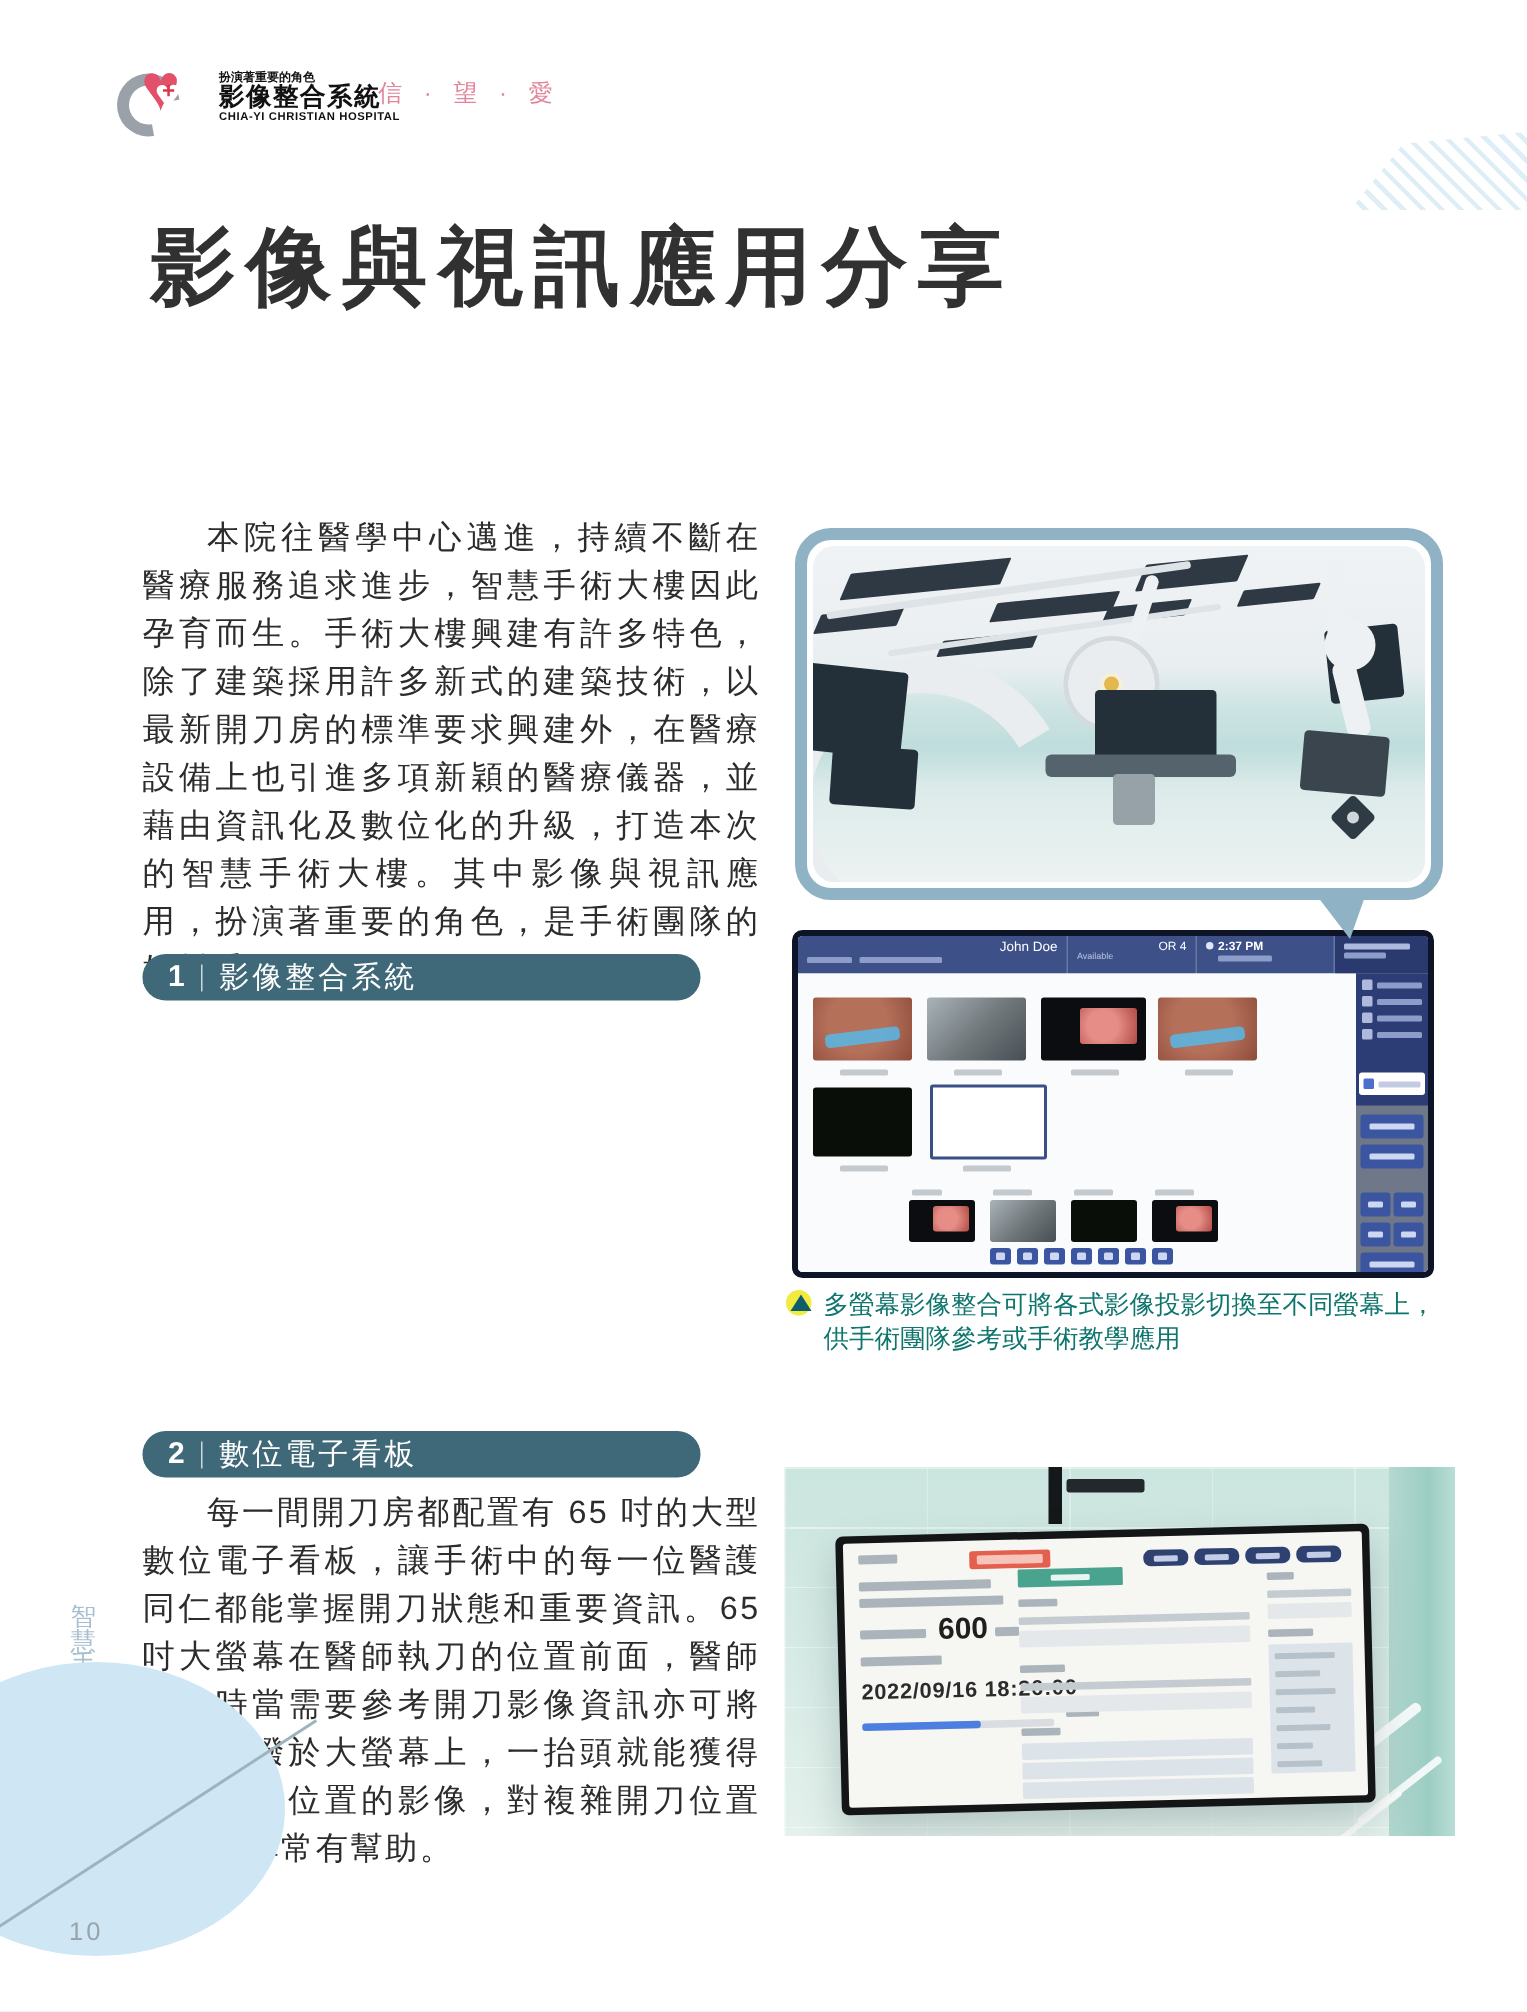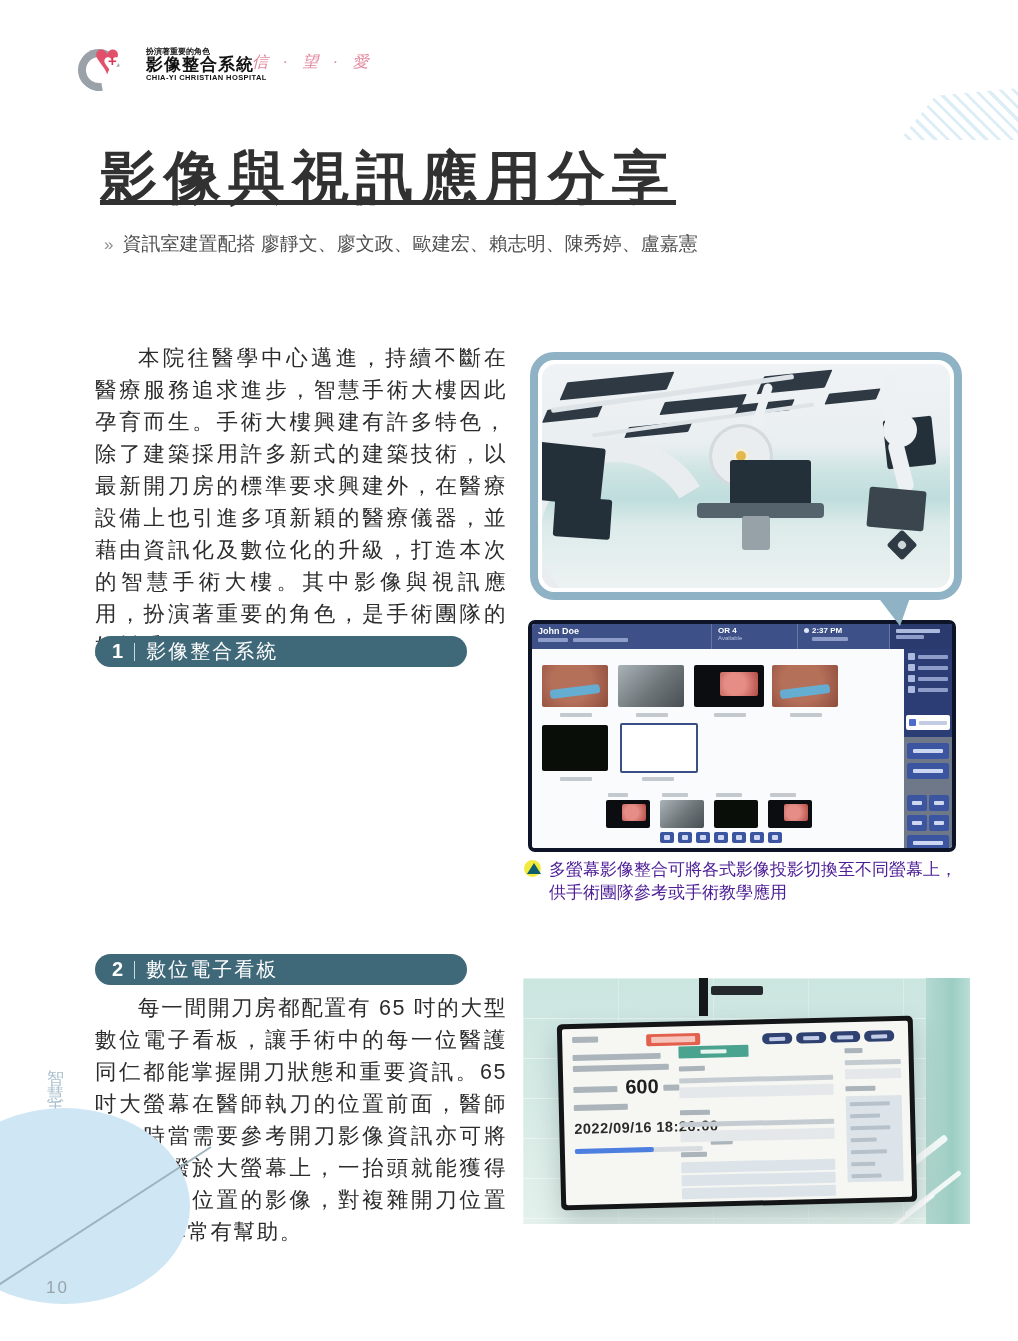--- a/index.html
+++ b/index.html
@@ -12,21 +12,21 @@
   .logo-mark{position:relative;width:62px;height:50px;}
   .ring{position:absolute;left:0;top:9px;width:26px;height:26px;border:8px solid #9aa1a8;
         border-radius:50%;border-right-color:transparent;transform:rotate(35deg);}
   .heart{position:absolute;left:16px;top:-6px;font-size:44px;color:#e25069;line-height:50px;}
   .heart-in{position:absolute;left:25px;top:-1px;font-size:30px;color:#ffffff;line-height:50px;}
   .heart-cross{position:absolute;left:30px;top:12px;font-size:15px;font-weight:bold;color:#d93850;}
   .org{margin-left:6px;line-height:1.05;}
   .org-parent{font-size:8px;font-weight:bold;color:#111;}
   .org-name{font-size:17px;font-weight:bold;color:#111;letter-spacing:1px;}
   .org-en{font-size:7.5px;font-weight:bold;color:#111;letter-spacing:.4px;}
-  .motto{left:252px;top:52px;font-size:16px;letter-spacing:5px;color:#e2869b;font-style:italic;}
+  .motto{left:252px;top:52px;font-size:16px;letter-spacing:5px;color:#e2869b;}
 
   
   .hatch{right:0;top:88px;width:118px;height:52px;
          background:repeating-linear-gradient(45deg,transparent 0 6px,#ddeef6 6px 9px);
          clip-path:polygon(0 100%,30% 15%,100% 0,100% 100%);}
 
   
   .title{left:100px;top:140px;font-family:"Liberation Serif","DejaVu Serif",serif;
          font-size:57px;font-weight:bold;letter-spacing:7px;color:#313131;}
   .authors{left:104px;top:226px;font-size:19px;color:#4d4d4d;line-height:35px;}
@@ -35,21 +35,21 @@
   
   .para{left:95px;width:412px;font-size:21.5px;line-height:32px;letter-spacing:1.6px;
         text-align:justify;text-indent:2em;color:#2c2c2c;}
   .pill{left:95px;width:372px;height:31px;background:#3f6879;border-radius:16px;color:#fff;
         display:flex;align-items:center;padding-left:17px;box-sizing:border-box;}
   .pill .num{font-size:20px;font-weight:bold;}
   .pill .sep{width:1px;height:18px;background:rgba(255,255,255,.75);margin:0 11px;}
   .pill .lbl{font-size:20px;letter-spacing:2px;}
 
   
-  .caption{left:524px;width:448px;display:flex;gap:7px;font-size:17px;line-height:23px;color:#4c1d95;}
+  .caption{left:524px;width:448px;display:flex;gap:7px;font-size:17px;line-height:23px;color:#0f766e;}
   .cbullet{position:relative;flex:0 0 18px;height:18px;margin-top:2px;}
   .cbullet .yc{position:absolute;left:0;top:0;width:17px;height:17px;border-radius:50%;background:#f3ea3e;}
   .tri-up{position:absolute;left:3px;top:3px;width:0;height:0;border-left:7px solid transparent;
           border-right:7px solid transparent;border-bottom:11px solid #0d5d6d;}
   .tri-down{position:absolute;left:3px;top:4px;width:0;height:0;border-left:7px solid transparent;
           border-right:7px solid transparent;border-top:11px solid #0d5d6d;}
 
   
   .bubble{left:530px;top:352px;width:432px;height:248px;border:8px solid #8fb2c5;border-radius:24px;
           background:#fff;box-sizing:border-box;}
@@ -72,21 +72,21 @@
   .diamond{position:absolute;right:9%;top:76%;width:22px;height:22px;background:#2e3a44;transform:rotate(45deg);
            border-radius:3px;}
   .diamond i{position:absolute;left:7px;top:7px;width:8px;height:8px;border-radius:50%;background:#cfd6da;}
 
   
   .shot{left:528px;top:620px;width:428px;height:232px;background:#0e1427;border-radius:7px;padding:4px;
         box-sizing:border-box;}
   .shot-in{position:relative;width:100%;height:100%;overflow:hidden;border-radius:3px;background:#f7f8fa;}
   .sh-header{position:absolute;left:0;top:0;right:0;height:25px;background:#3d5188;display:flex;color:#fff;}
   .sh-seg{border-right:1px solid rgba(255,255,255,.22);padding:2px 6px;box-sizing:border-box;}
-  .sh-name{font-size:9px;font-weight:bold;}
+  .sh-name{font-size:9px;font-weight:normal;text-align:right;}
   .sh-sub{font-size:6px;color:#b9c4e2;}
   .microbar{height:4px;background:#8d9cc9;border-radius:1px;margin-top:2px;}
   .sh-dot{display:inline-block;width:5px;height:5px;border-radius:50%;background:#dfe6f7;margin-right:3px;}
   .canvas{position:absolute;left:0;top:25px;right:48px;bottom:0;background:#fafbfc;}
   .thumb{position:absolute;border-radius:2px;}
   .t-surg{background:radial-gradient(circle at 45% 40%,#b5705a 0 45%,#8d4c3b 100%);}
   .t-surg i{position:absolute;left:12%;top:52%;width:76%;height:9px;background:#58b7e8;opacity:.85;
             transform:rotate(-7deg);border-radius:3px;}
   .t-or{background:linear-gradient(135deg,#aab3b8 0%,#6d7579 55%,#474f54 100%);}
   .t-endo{background:#0c0d11;}
@@ -160,25 +160,22 @@
     </div>
     <div class="org">
       <div class="org-parent">扮演著重要的角色</div>
       <div class="org-name">影像整合系統</div>
       <div class="org-en">CHIA-YI CHRISTIAN HOSPITAL</div>
     </div>
   </div>
   <div class="abs motto">信 · 望 · 愛</div>
   <div class="abs hatch"></div>
 
-  <h1 class="abs title" style="margin:0;text-decoration:underline;">影像與視訊應用分享</h1>
+  <h1 class="abs title" style="margin:0;">影像與視訊應用分享</h1>
   <div class="abs authors">
-    <div>
-      <span class="amark">»</span><span>資訊室建置配搭 廖靜文、廖文政、歐建宏、賴志明、陳秀婷、盧嘉憲</span>
-    </div>
   </div>
 
   <p class="abs para" style="top:342px;margin:0;">本院往醫學中心邁進，持續不斷在醫療服務追求進步，智慧手術大樓因此孕育而生。手術大樓興建有許多特色，除了建築採用許多新式的建築技術，以最新開刀房的標準要求興建外，在醫療設備上也引進多項新穎的醫療儀器，並藉由資訊化及數位化的升級，打造本次的智慧手術大樓。其中影像與視訊應用，扮演著重要的角色，是手術團隊的好幫手。</p>
 
   <div class="abs pill" style="top:636px;">
     <span class="num">1</span>
     <span class="sep"></span>
     <span class="lbl">影像整合系統</span>
   </div>
 

